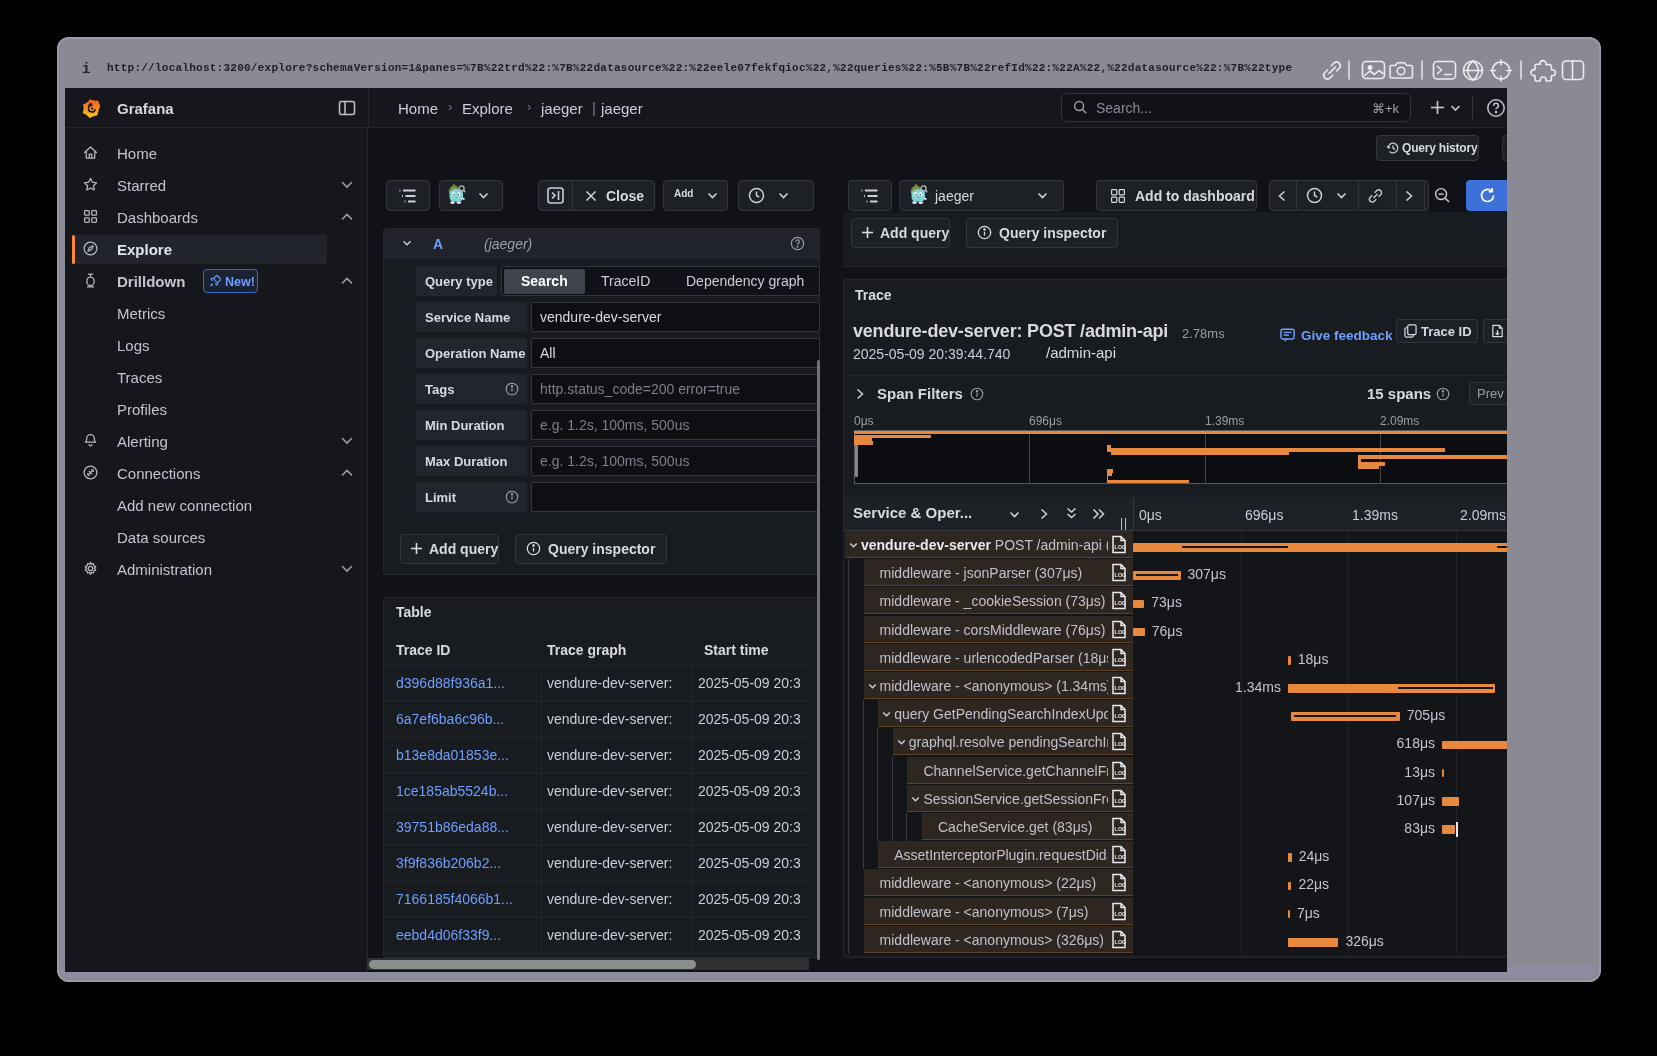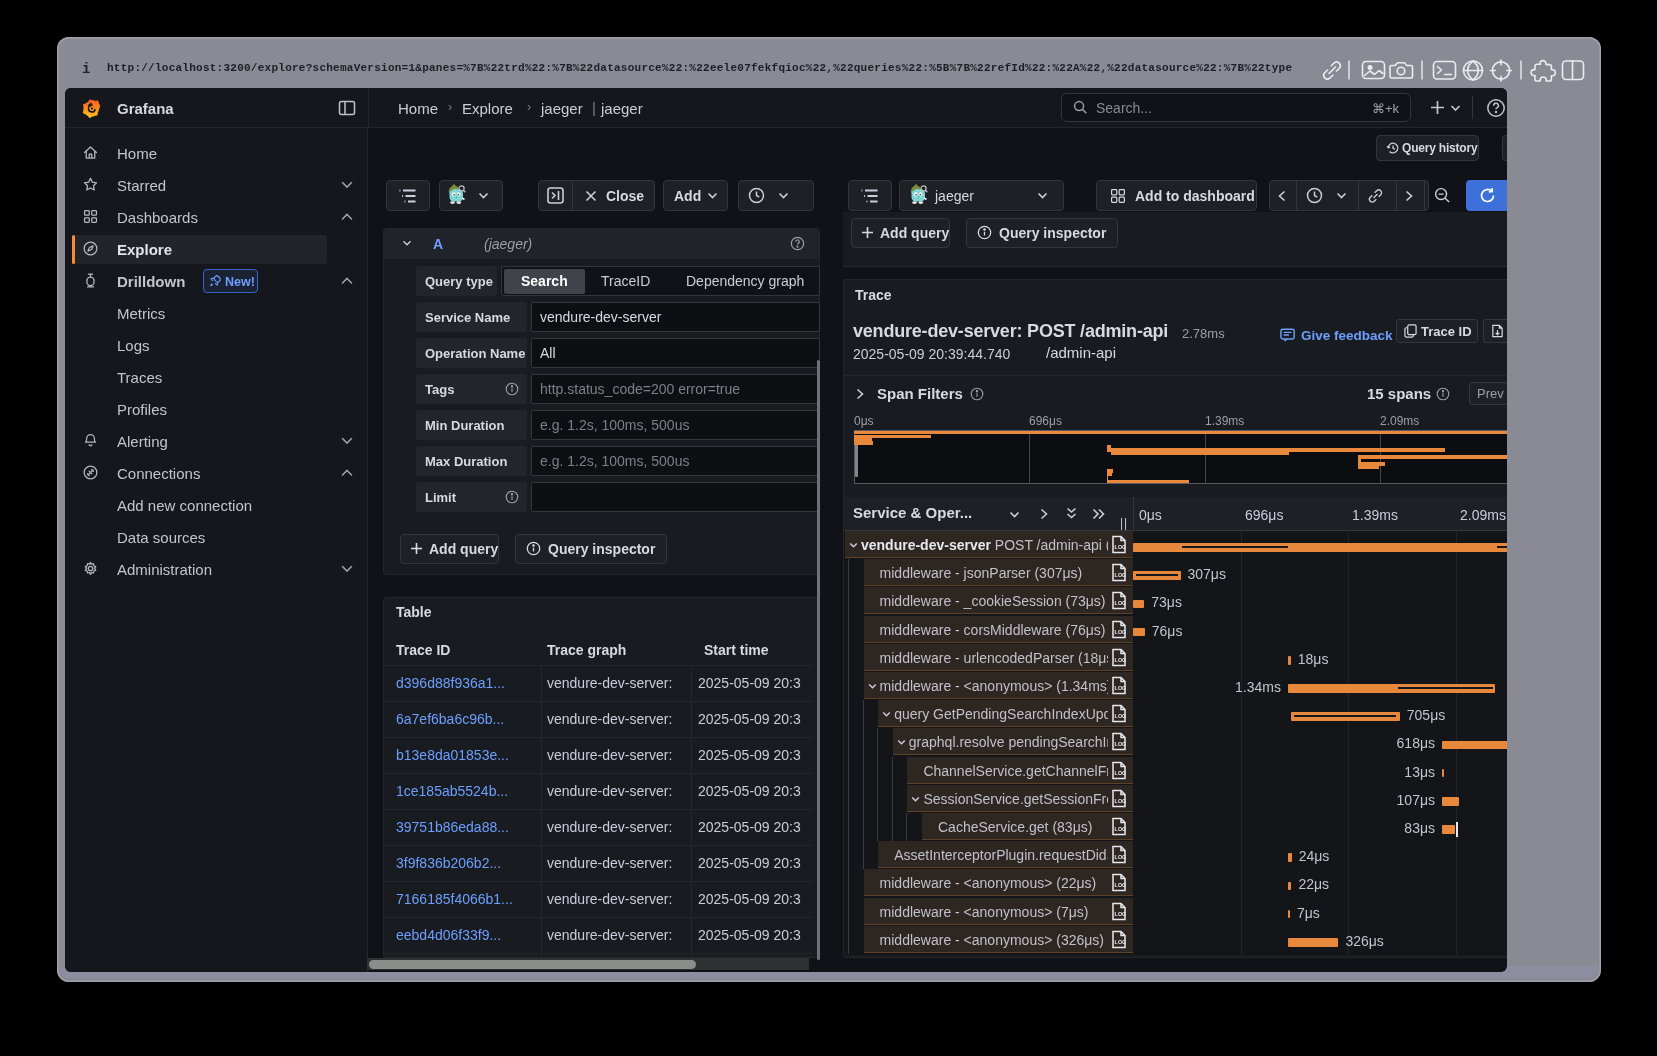--- a/index.html
+++ b/index.html
@@ -40,21 +40,21 @@
     </g>
 <line x1="205" y1="4" x2="205" y2="22" stroke-width="1.4"></line>
 <g transform="translate(216,3)">
       <path d="M8 3.6 a3 3 0 0 1 6 0 l0 1 h3.6 a1.8 1.8 0 0 1 1.8 1.8 v3.4 h1 a3 3 0 0 1 0 6 l-1 0 v3.4 a1.8 1.8 0 0 1 -1.8 1.8 h-3.4 v-1 a3 3 0 0 0 -6 0 l0 1 h-3.4 a1.8 1.8 0 0 1 -1.8 -1.8 v-3.6 h-1 a3 3 0 0 1 0 -6 l1 0 v-3.6 a1.8 1.8 0 0 1 1.8 -1.8 h3.6 z"></path>
     </g>
 <g transform="translate(246,3)">
       <rect x="0.5" y="1" width="21" height="18.5" rx="3.5"></rect>
       <line x1="10.5" y1="1" x2="10.5" y2="19.5"></line>
     </g>
 </svg>
-<div class="abs" style="left:65px;top:88px;width:1442px;height:884px;background:#111217;border-radius:6px;overflow:hidden;">
+<div class="abs" style="left:65px;top:88px;width:1442px;height:884px;background:#111217;border-radius:0;overflow:hidden;">
 <div class="abs" style="left:0;top:0;width:1526px;height:40px;background:#16171d;border-bottom:1px solid #24262c;"></div>
 <div class="abs" style="left:303px;top:0;width:1px;height:40px;background:#24262c;"></div>
 <svg class="abs" style="left:16px;top:10px;" width="21" height="21" viewBox="0 0 64 64">
 <defs>
         <linearGradient id="gl" x1="0" y1="1" x2="0" y2="0">
           <stop offset="0" stop-color="#ffc81e"></stop>
           <stop offset="1" stop-color="#f2591d"></stop>
         </linearGradient>
       </defs>
 <path fill="url(#gl)" d="M59 27 c-.5-4-2-8-4.5-11 .5-4.5-2.5-8-2.5-8 s-4.5-.5-7.5 1.5 C41 7 36.5 6 32.5 6.5 30 4 26 4.5 26 4.5 s-3 2.5-3 6 c-3.5 1.5-6.5 3.5-9 6.5 -4.5 0-7.5 3-7.5 3 s-1 4.5 1.5 7.5 c-1 3.5-1 7-0.5 10.5 -2.5 3.5-1.5 7.5-1.5 7.5 s3 3.5 7 3.5 c2.5 3 5.5 5 9 6.5 1 3.5 4.5 5.5 4.5 5.5 s4-1 6-4 c3.5 0 7-1 10-3 3.5 1 7-1.5 7-1.5 s2.5-3.5 1.5-7.5 c2-3 3.5-6.5 3.5-10.5 3-3 2.5-7.5 2.5-7.5z"></path>
@@ -213,21 +213,21 @@
 <svg class="abs" style="left:482px;top:99px;" width="17" height="17" viewBox="0 0 17 17" fill="none" stroke="#ccccdc" stroke-width="1.6">
       <rect x="1" y="1" width="15" height="15" rx="2.5"></rect>
       <line x1="11.5" y1="4" x2="11.5" y2="13"></line>
       <path d="M5 5.5 l3 3 -3 3" fill="none"></path>
     </svg>
 <svg class="abs" style="left:520px;top:102px;" width="12" height="12" viewBox="0 0 12 12" fill="none" stroke="#ccccdc" stroke-width="1.6">
       <path d="M1.5 1.5 l9 9 M10.5 1.5 l-9 9"></path>
     </svg>
 <div class="txt" style="left:541px;top:100px;font-size:14px;font-weight:bold;color:#d8d9e3;">Close</div>
 <div class="abs" style="left:598px;top:92px;width:65px;height:31px;background:#1d2025;border:1px solid #34363e;border-radius:4px;"></div>
-<div class="txt" style="left:609px;top:100px;font-size:14px;font-weight:bold;color:#d8d9e3;">Add</div>
+<div class="txt" style="left:609px;top:100px;font-size:10px;font-weight:bold;color:#d8d9e3;">Add</div>
 <svg class="abs" style="left:642px;top:104px;" width="11" height="8" viewBox="0 0 11 8" fill="none" stroke="#ccccdc" stroke-width="1.6">
       <path d="M1.5 1.5 L5.5 5.5 L9.5 1.5"></path>
     </svg>
 <div class="abs" style="left:673px;top:92px;width:76px;height:31px;background:#1d2025;border:1px solid #34363e;border-radius:4px;"></div>
 <svg class="abs" style="left:683px;top:99px;" width="17" height="17" viewBox="0 0 17 17" fill="none" stroke="#ccccdc" stroke-width="1.5">
       <circle cx="8.5" cy="8.5" r="7"></circle>
       <path d="M8.5 4.5 v4 l2.8 1.6"></path>
     </svg>
 <svg class="abs" style="left:713px;top:104px;" width="11" height="8" viewBox="0 0 11 8" fill="none" stroke="#ccccdc" stroke-width="1.6">
       <path d="M1.5 1.5 L5.5 5.5 L9.5 1.5"></path>

